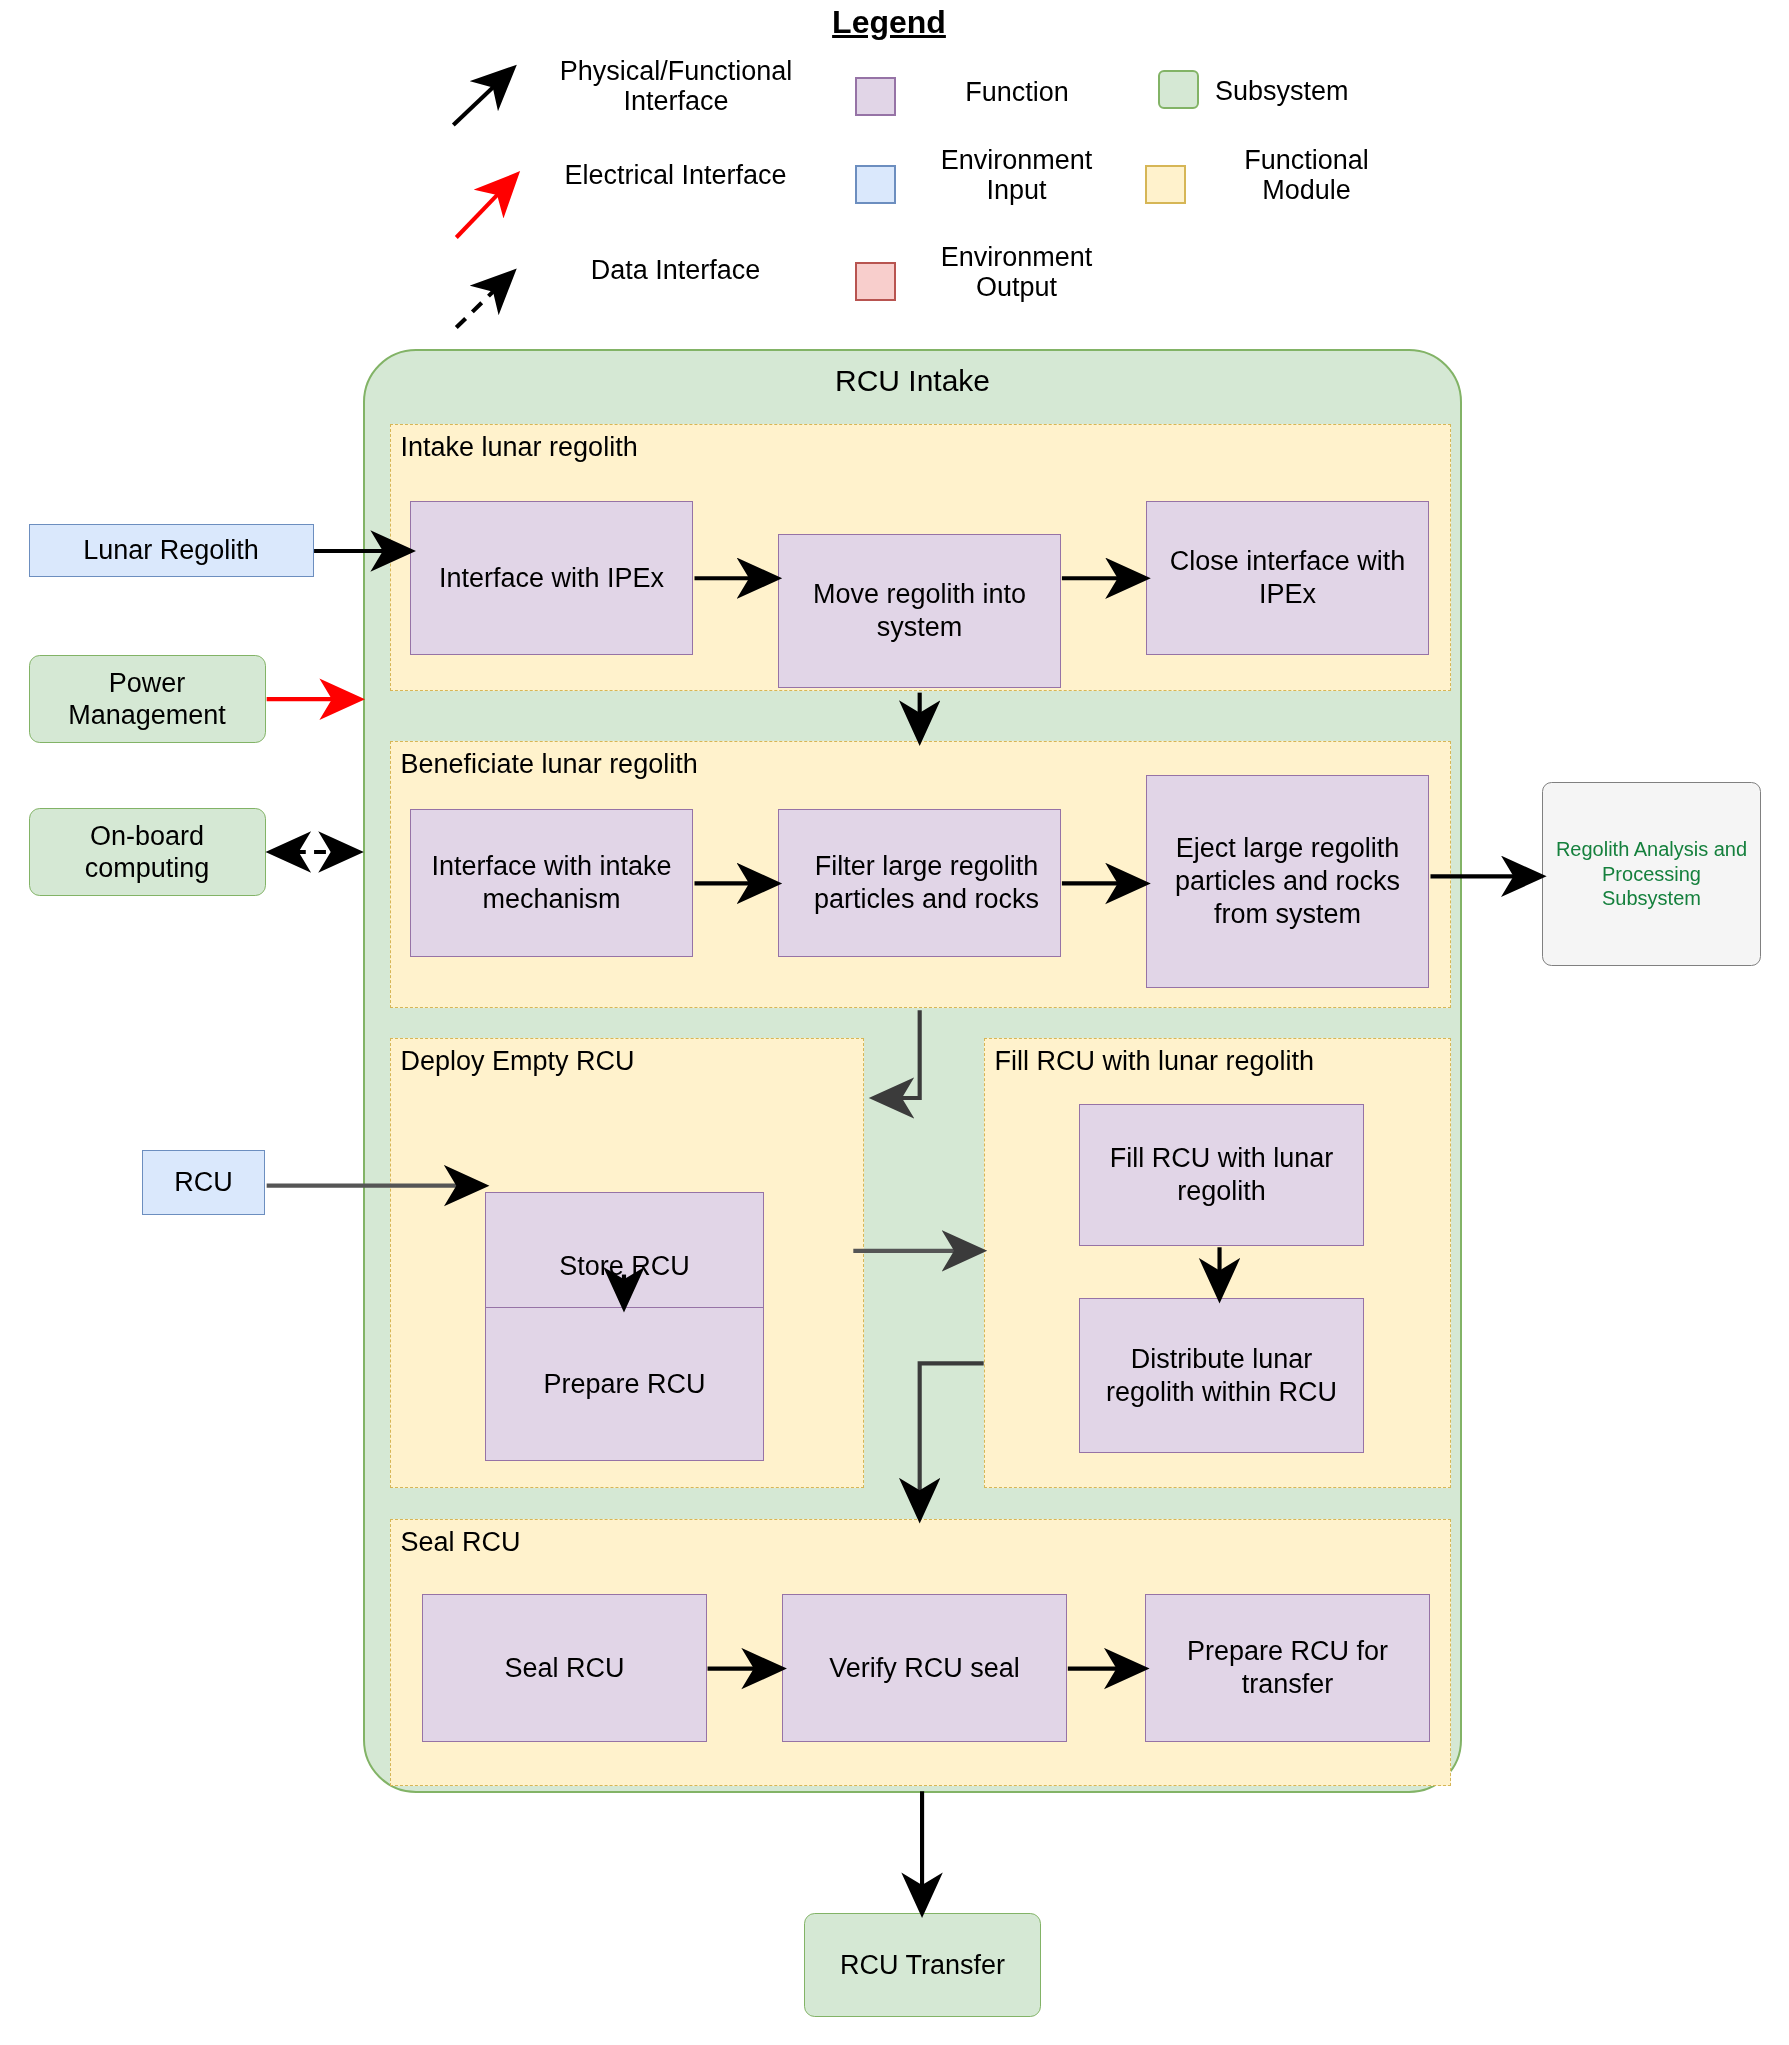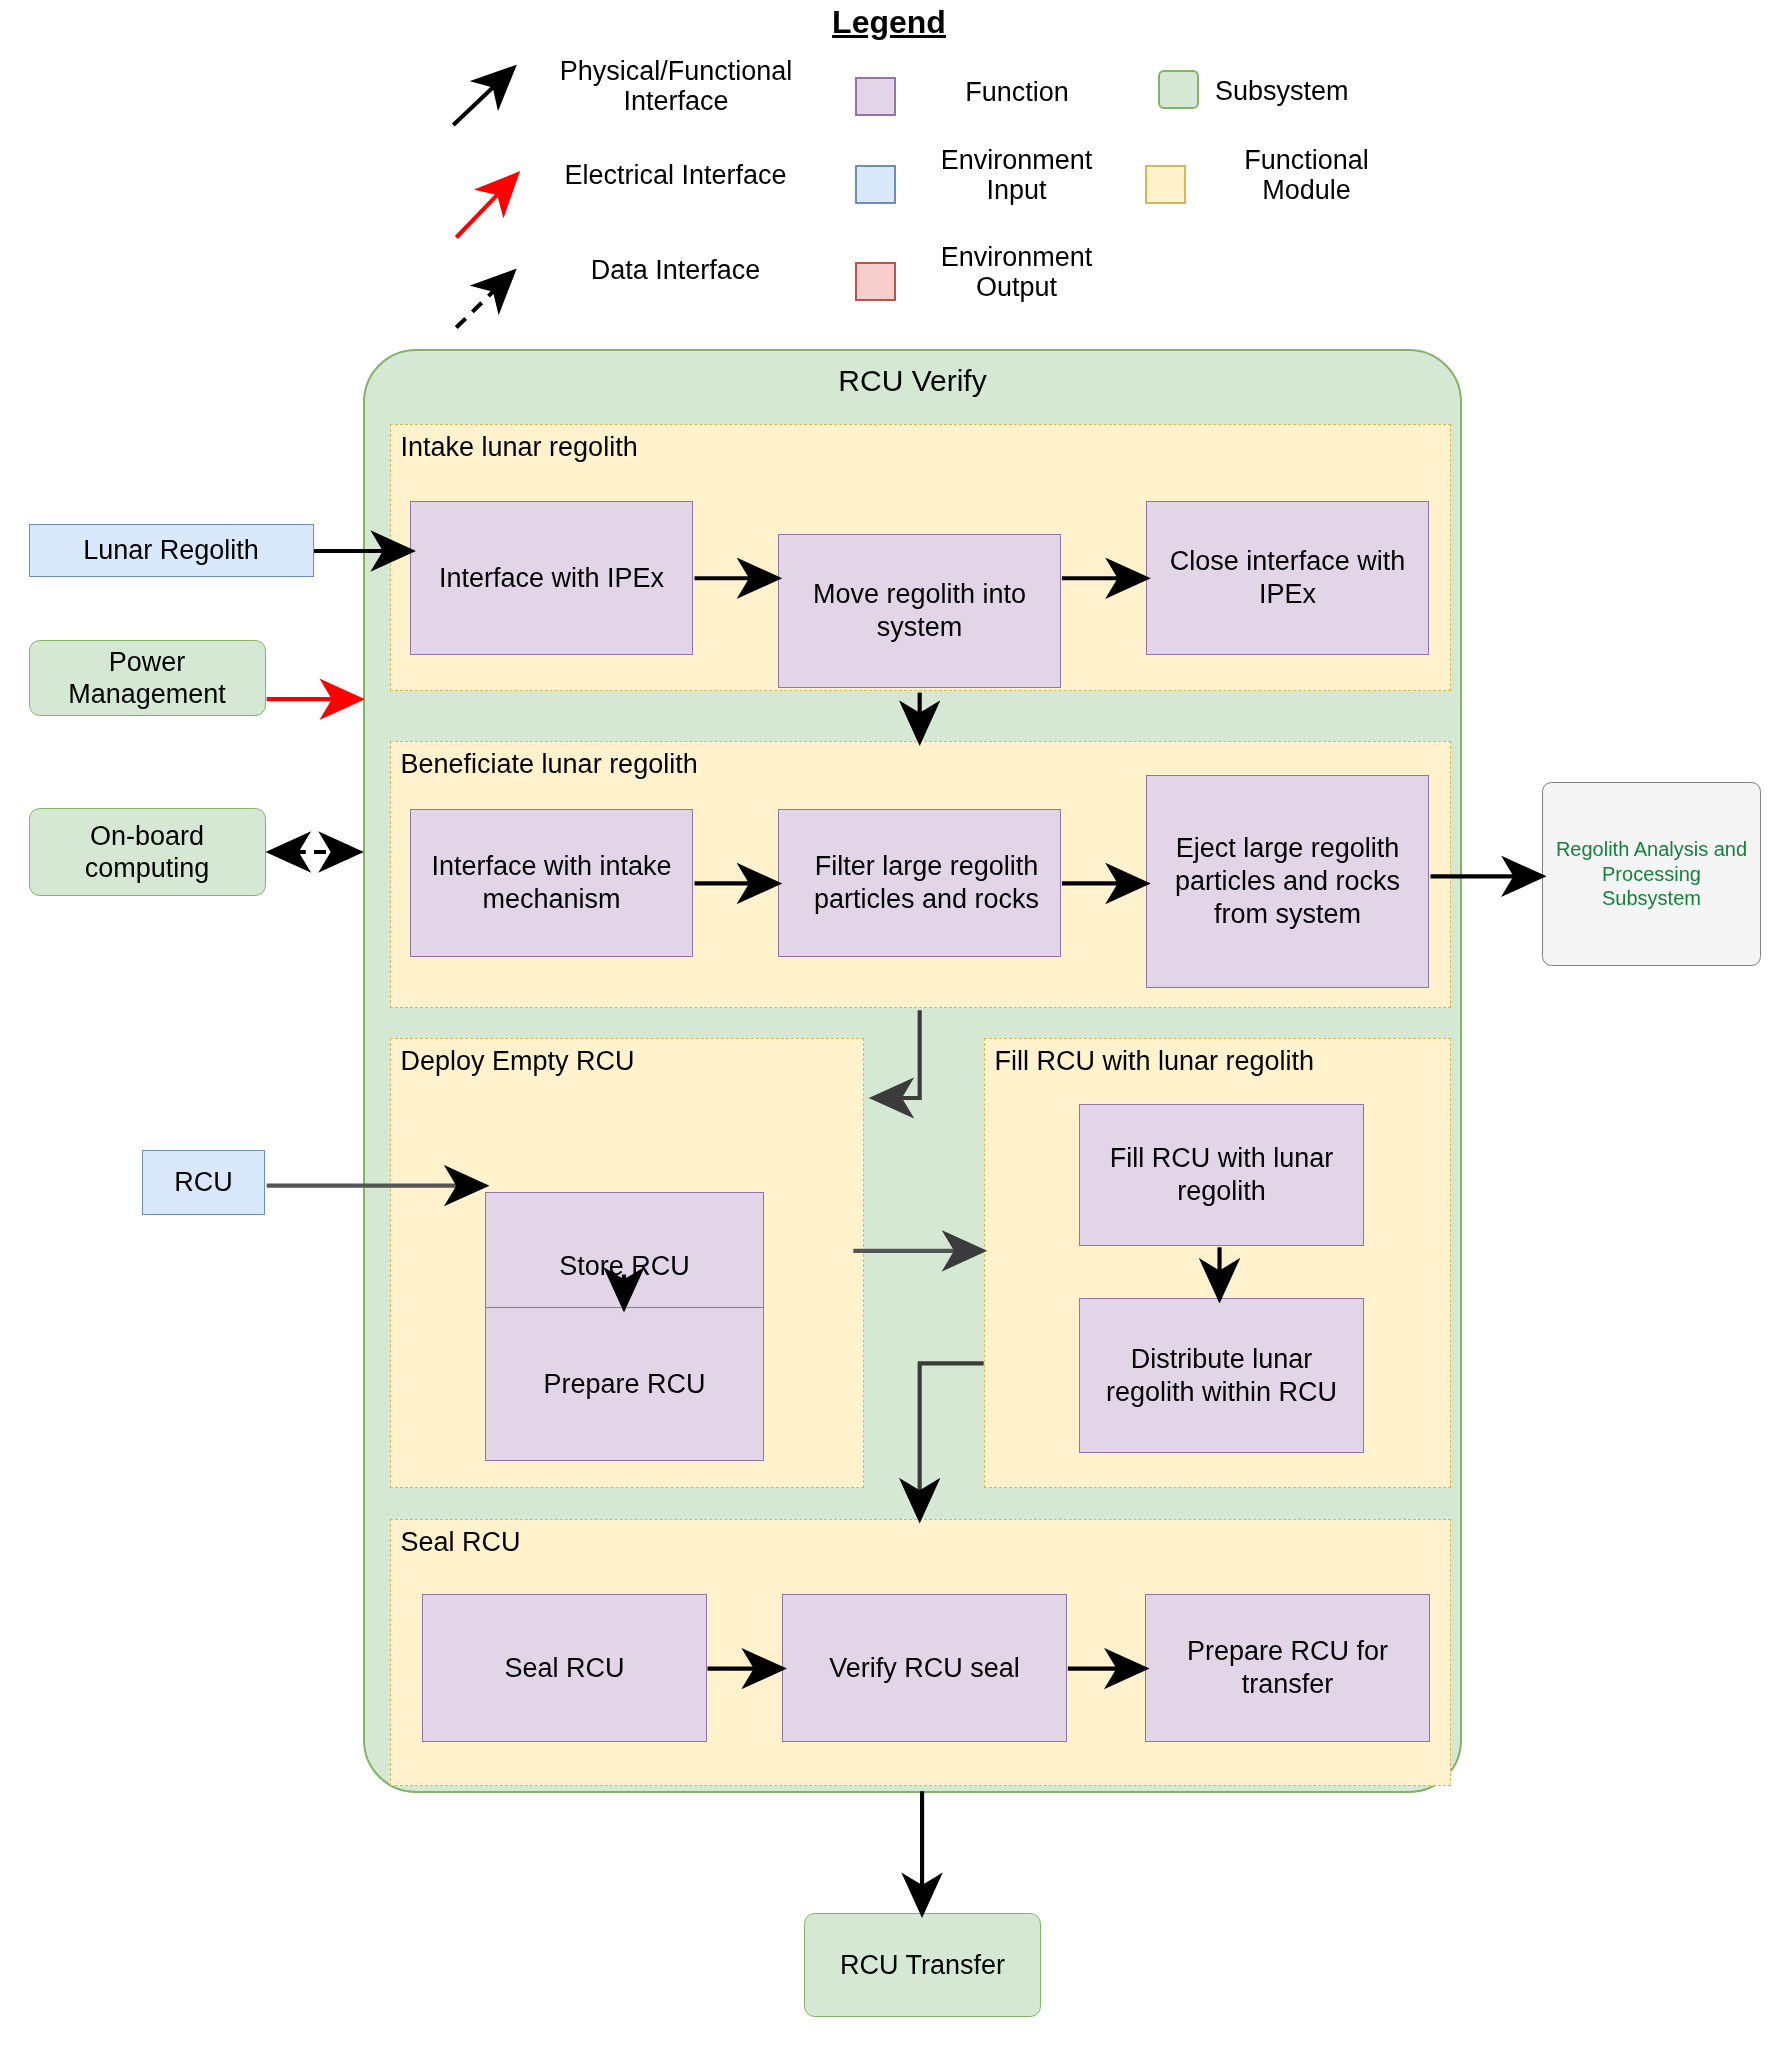--- a/index.html
+++ b/index.html
@@ -82,42 +82,42 @@
     <div class="lg-text" style="left:1203px;top:145px;width:207px;">Functional Module</div>
 
     <div class="swatch sw-env-out" style="left:855px;top:262px;"></div>
     <div class="lg-text" style="left:907px;top:242px;width:219px;">Environment Output</div>
   </div>
 
   <div class="abs env ctr" style="left:28.5px;top:524px;width:285px;height:53px;">
     <span>Lunar Regolith</span>
   </div>
 
-  <div class="abs sub ctr" style="left:28.5px;top:640px;width:237px;height:76px;text-align:center;">
+  <div class="abs sub ctr" style="left:28.5px;top:655px;width:237px;height:88px;text-align:center;">
     <span>Power Management</span>
   </div>
 
   <div class="abs sub ctr" style="left:28.5px;top:808px;width:237px;height:88px;">
     <span>On-board computing</span>
   </div>
 
   <div class="abs env ctr" style="left:142px;top:1150px;width:123px;height:65px;">
     <span>RCU</span>
   </div>
 
   <div class="abs ext ctr" style="left:1542px;top:782px;width:219px;height:184px;padding:0 10.7px;">
     <span>Regolith Analysis and Processing Subsystem</span>
   </div>
 
   <div class="abs sub ctr" style="left:804px;top:1913px;width:237px;height:104px;">
     <span>RCU Transfer</span>
   </div>
 
   <div id="rcu-filling">
-    <div id="rcu-filling-title">RCU Verify</div>
+    <div id="rcu-filling-title">RCU Intake</div>
   </div>
 
   <div class="abs mod" style="left:390px;top:424px;width:1061px;height:267px;">
     <div class="mod-label">Intake lunar regolith</div>
   </div>
   <div class="abs fn ctr" style="left:410px;top:501px;width:283px;height:154px;">
     <span>Interface with IPEx</span>
   </div>
   <div class="abs fn ctr" style="left:778px;top:518px;width:283px;height:154px;margin-top:16px;">
     <span>Move regolith into system</span>

